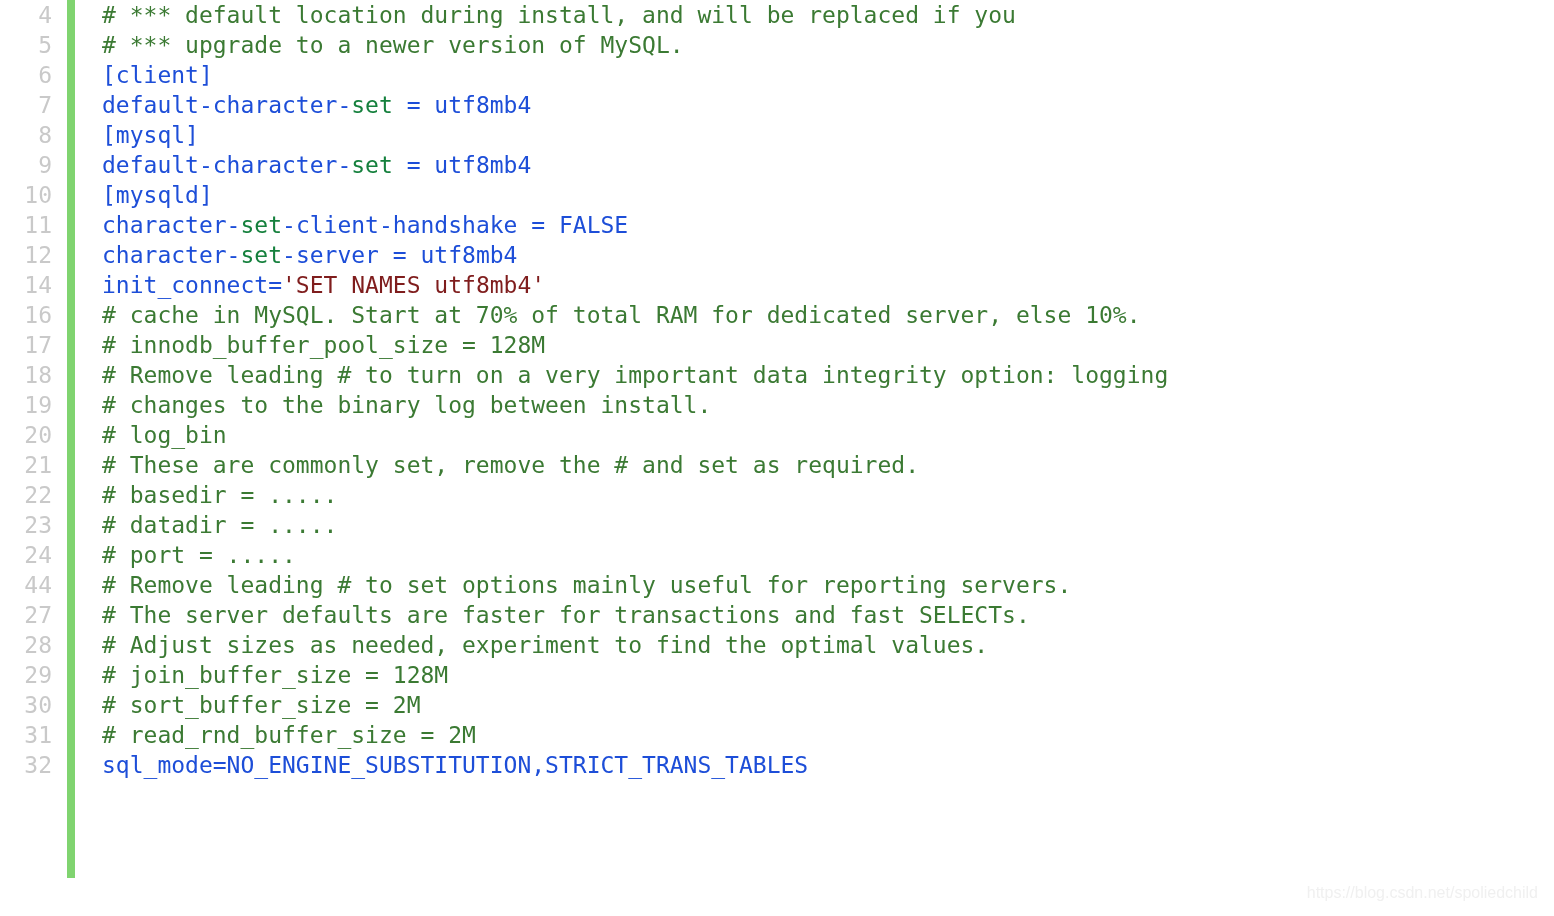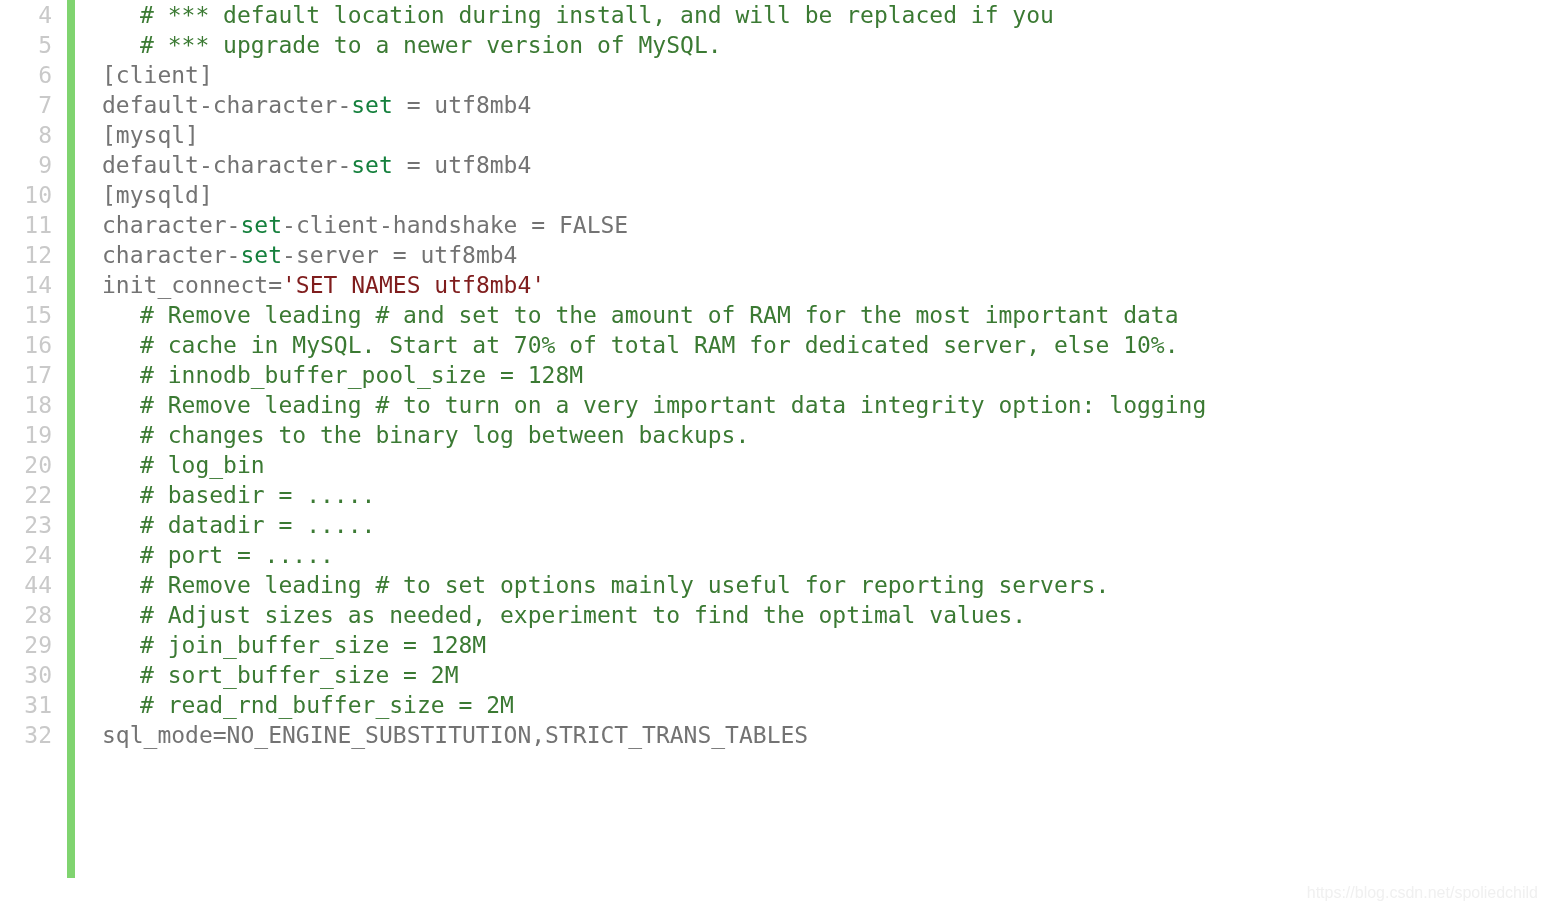--- a/index.html
+++ b/index.html
@@ -61,24 +61,24 @@
   .linetext {
     position: absolute;
     left: 102px;
     top: 0;
     font-size: 23px;
     color: #1a1a1a;
     font-family: "DejaVu Sans Mono", "Liberation Mono", monospace;
     white-space: pre;
   }
 
-  .tok-comment { color: #3b7a33; margin-left: 38px; }
+  .tok-comment { color: #3b7a33; }
   .tok-keyword { color: #15803d; }
   .tok-string  { color: #7f1d1d; }
-  .tok-plain   { color: #737373; }
+  .tok-plain   { color: #1d4ed8; }
 
   .watermark {
     position: absolute;
     right: 16px;
     bottom: 14px;
     font-family: "Liberation Sans", sans-serif;
     font-size: 16px;
     color: #f0f0f0;
     white-space: pre;
     user-select: none;
@@ -95,30 +95,31 @@
       <div class="code-line"><span class="lineno">4</span><span class="linetext"><span class="tok-comment"># *** default location during install, and will be replaced if you</span></span></div>
       <div class="code-line"><span class="lineno">5</span><span class="linetext"><span class="tok-comment"># *** upgrade to a newer version of MySQL.</span></span></div>
       <div class="code-line"><span class="lineno">6</span><span class="linetext"><span class="tok-plain">[client]</span></span></div>
       <div class="code-line"><span class="lineno">7</span><span class="linetext"><span class="tok-plain">default-character-</span><span class="tok-keyword">set</span><span class="tok-plain"> = utf8mb4</span></span></div>
       <div class="code-line"><span class="lineno">8</span><span class="linetext"><span class="tok-plain">[mysql]</span></span></div>
       <div class="code-line"><span class="lineno">9</span><span class="linetext"><span class="tok-plain">default-character-</span><span class="tok-keyword">set</span><span class="tok-plain"> = utf8mb4</span></span></div>
       <div class="code-line"><span class="lineno">10</span><span class="linetext"><span class="tok-plain">[mysqld]</span></span></div>
       <div class="code-line"><span class="lineno">11</span><span class="linetext"><span class="tok-plain">character-</span><span class="tok-keyword">set</span><span class="tok-plain">-client-handshake = FALSE</span></span></div>
       <div class="code-line"><span class="lineno">12</span><span class="linetext"><span class="tok-plain">character-</span><span class="tok-keyword">set</span><span class="tok-plain">-server = utf8mb4</span></span></div>
       <div class="code-line"><span class="lineno">14</span><span class="linetext"><span class="tok-plain">init_connect=</span><span class="tok-string">'SET NAMES utf8mb4'</span></span></div>
-      <div class="code-line"><span class="lineno">15</span><span class="linetext"><span class="tok-comment"># Remove leading # and set to the amount of RAM for the most important data</span></span></div>
       <div class="code-line"><span class="lineno">16</span><span class="linetext"><span class="tok-comment"># cache in MySQL. Start at 70% of total RAM for dedicated server, else 10%.</span></span></div>
       <div class="code-line"><span class="lineno">17</span><span class="linetext"><span class="tok-comment"># innodb_buffer_pool_size = 128M</span></span></div>
       <div class="code-line"><span class="lineno">18</span><span class="linetext"><span class="tok-comment"># Remove leading # to turn on a very important data integrity option: logging</span></span></div>
-      <div class="code-line"><span class="lineno">19</span><span class="linetext"><span class="tok-comment"># changes to the binary log between backups.</span></span></div>
+      <div class="code-line"><span class="lineno">19</span><span class="linetext"><span class="tok-comment"># changes to the binary log between install.</span></span></div>
       <div class="code-line"><span class="lineno">20</span><span class="linetext"><span class="tok-comment"># log_bin</span></span></div>
+      <div class="code-line"><span class="lineno">21</span><span class="linetext"><span class="tok-comment"># These are commonly set, remove the # and set as required.</span></span></div>
       <div class="code-line"><span class="lineno">22</span><span class="linetext"><span class="tok-comment"># basedir = .....</span></span></div>
       <div class="code-line"><span class="lineno">23</span><span class="linetext"><span class="tok-comment"># datadir = .....</span></span></div>
       <div class="code-line"><span class="lineno">24</span><span class="linetext"><span class="tok-comment"># port = .....</span></span></div>
       <div class="code-line"><span class="lineno">44</span><span class="linetext"><span class="tok-comment"># Remove leading # to set options mainly useful for reporting servers.</span></span></div>
+      <div class="code-line"><span class="lineno">27</span><span class="linetext"><span class="tok-comment"># The server defaults are faster for transactions and fast SELECTs.</span></span></div>
       <div class="code-line"><span class="lineno">28</span><span class="linetext"><span class="tok-comment"># Adjust sizes as needed, experiment to find the optimal values.</span></span></div>
       <div class="code-line"><span class="lineno">29</span><span class="linetext"><span class="tok-comment"># join_buffer_size = 128M</span></span></div>
       <div class="code-line"><span class="lineno">30</span><span class="linetext"><span class="tok-comment"># sort_buffer_size = 2M</span></span></div>
       <div class="code-line"><span class="lineno">31</span><span class="linetext"><span class="tok-comment"># read_rnd_buffer_size = 2M</span></span></div>
       <div class="code-line"><span class="lineno">32</span><span class="linetext"><span class="tok-plain">sql_mode=NO_ENGINE_SUBSTITUTION,STRICT_TRANS_TABLES</span></span></div>
     </div>
 
   <div class="watermark">https://blog.csdn.net/spoliedchild</div>
 
 </div>

